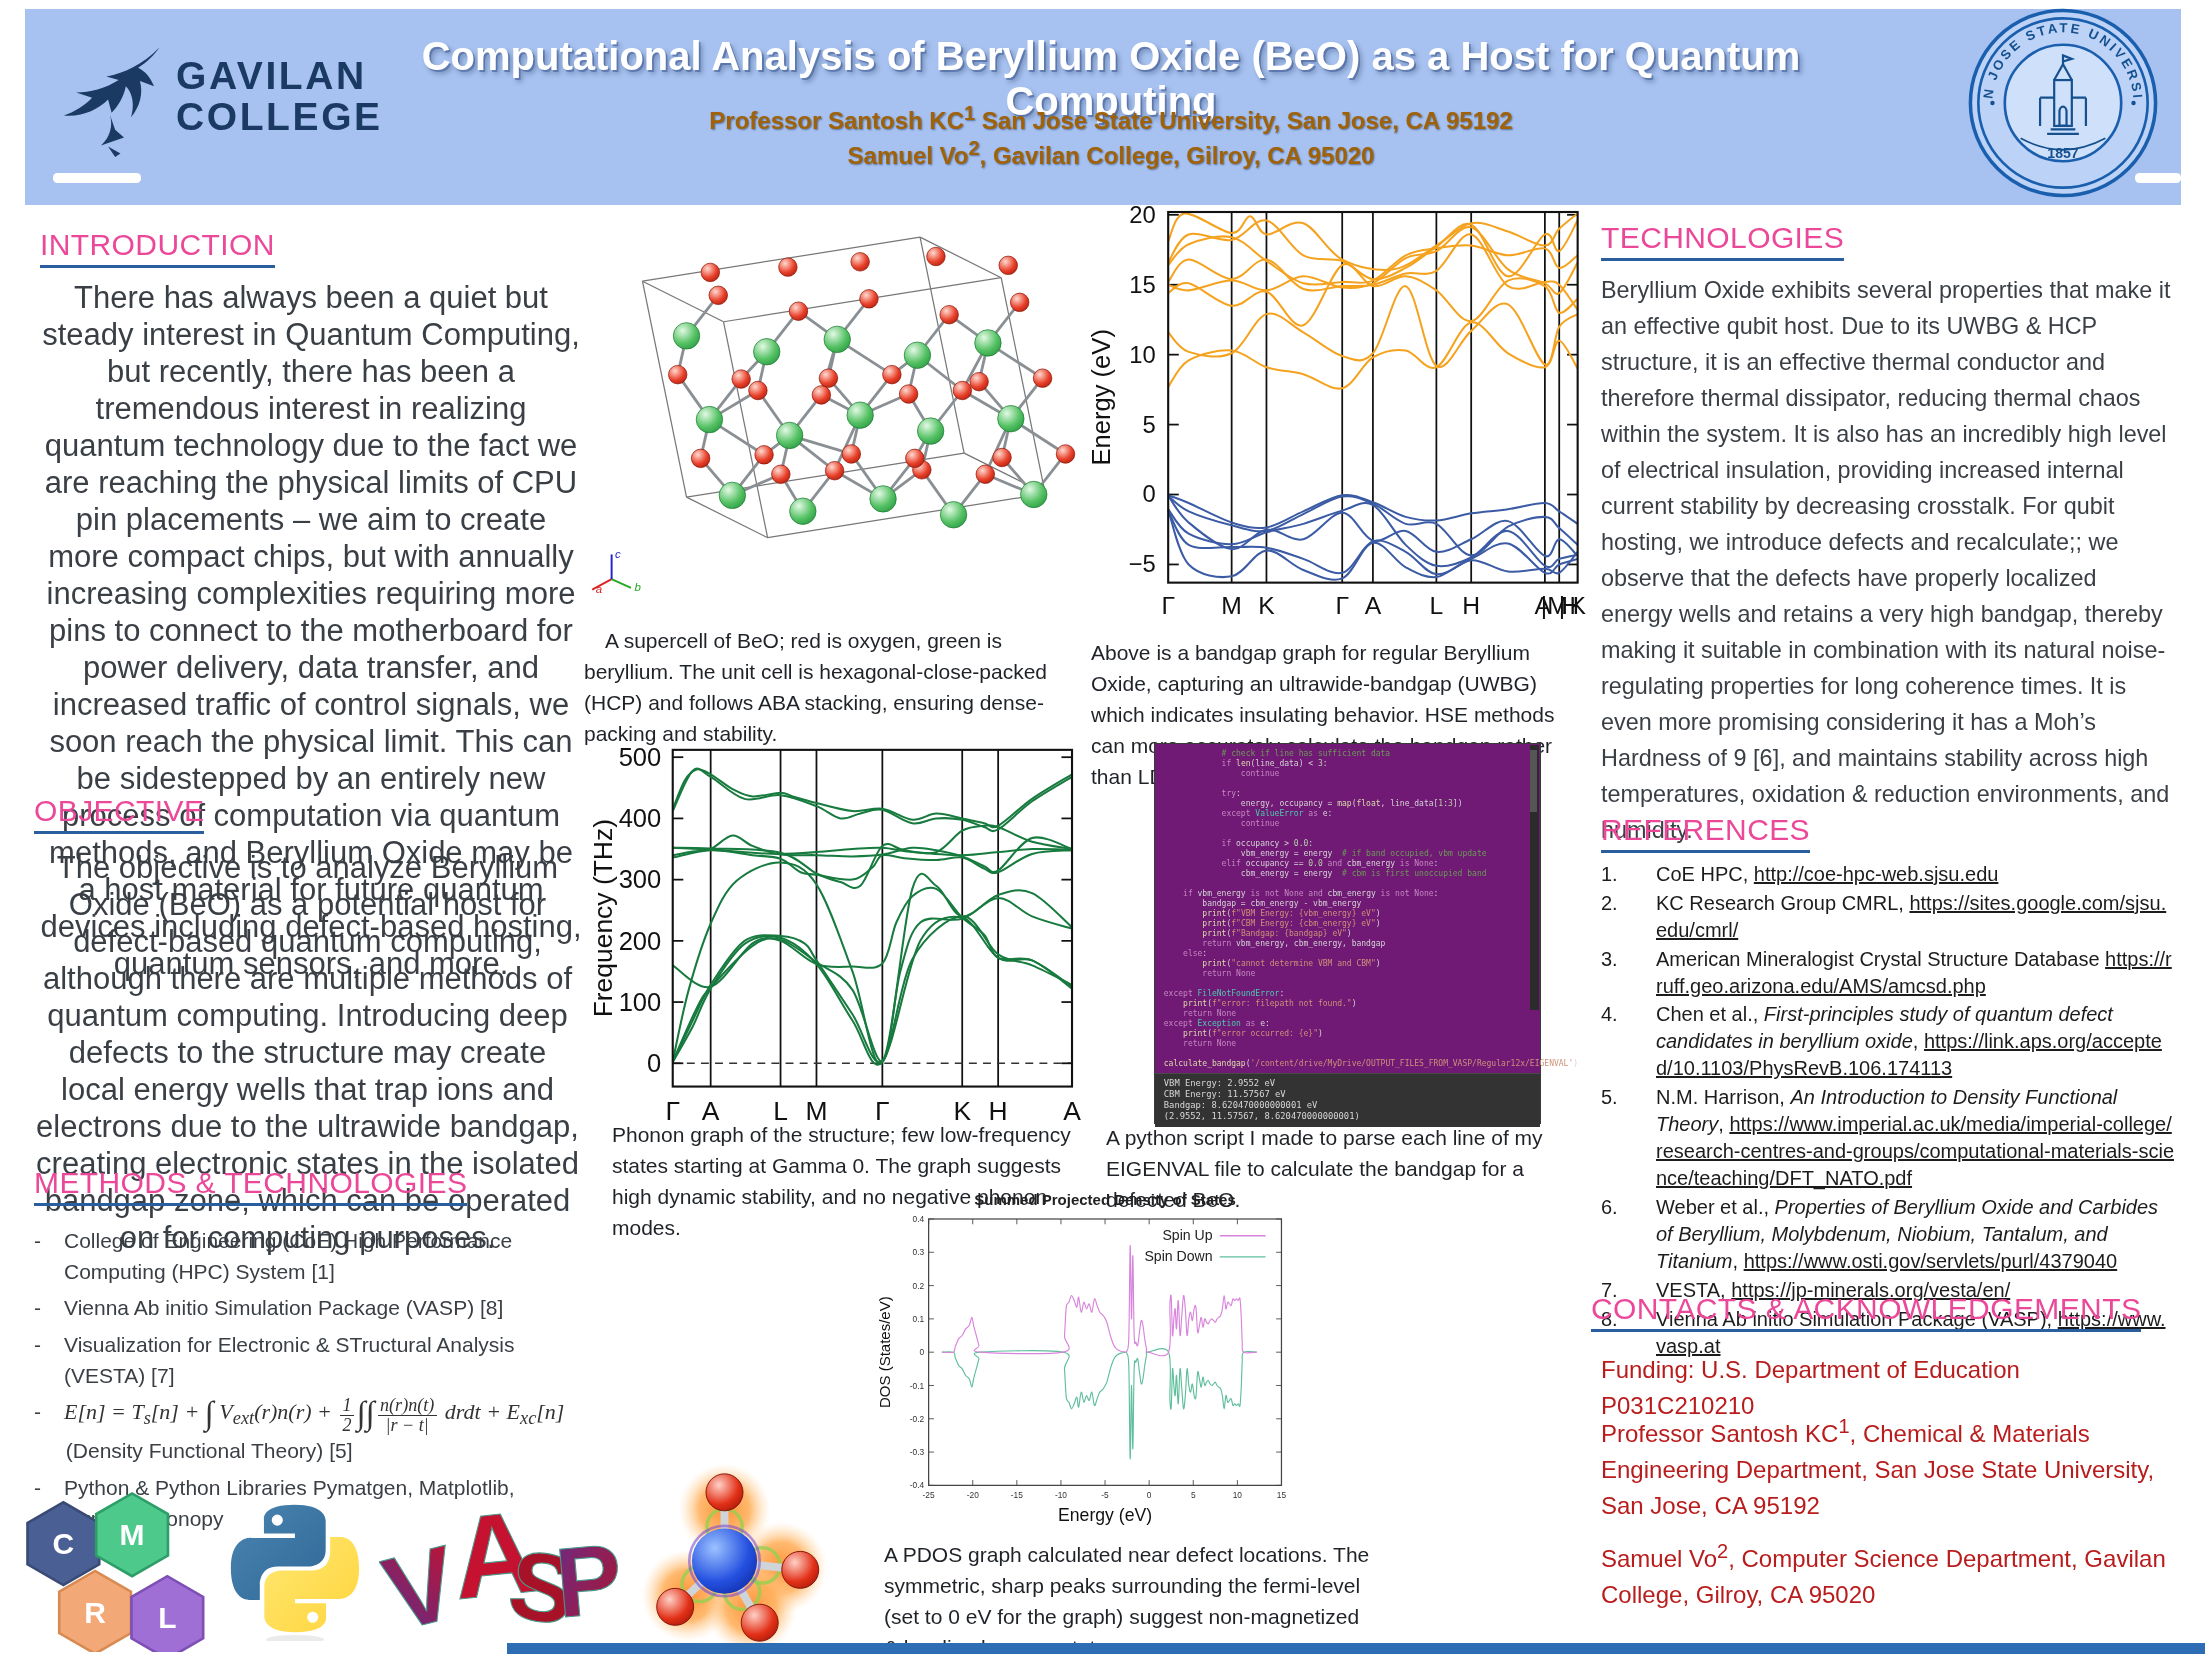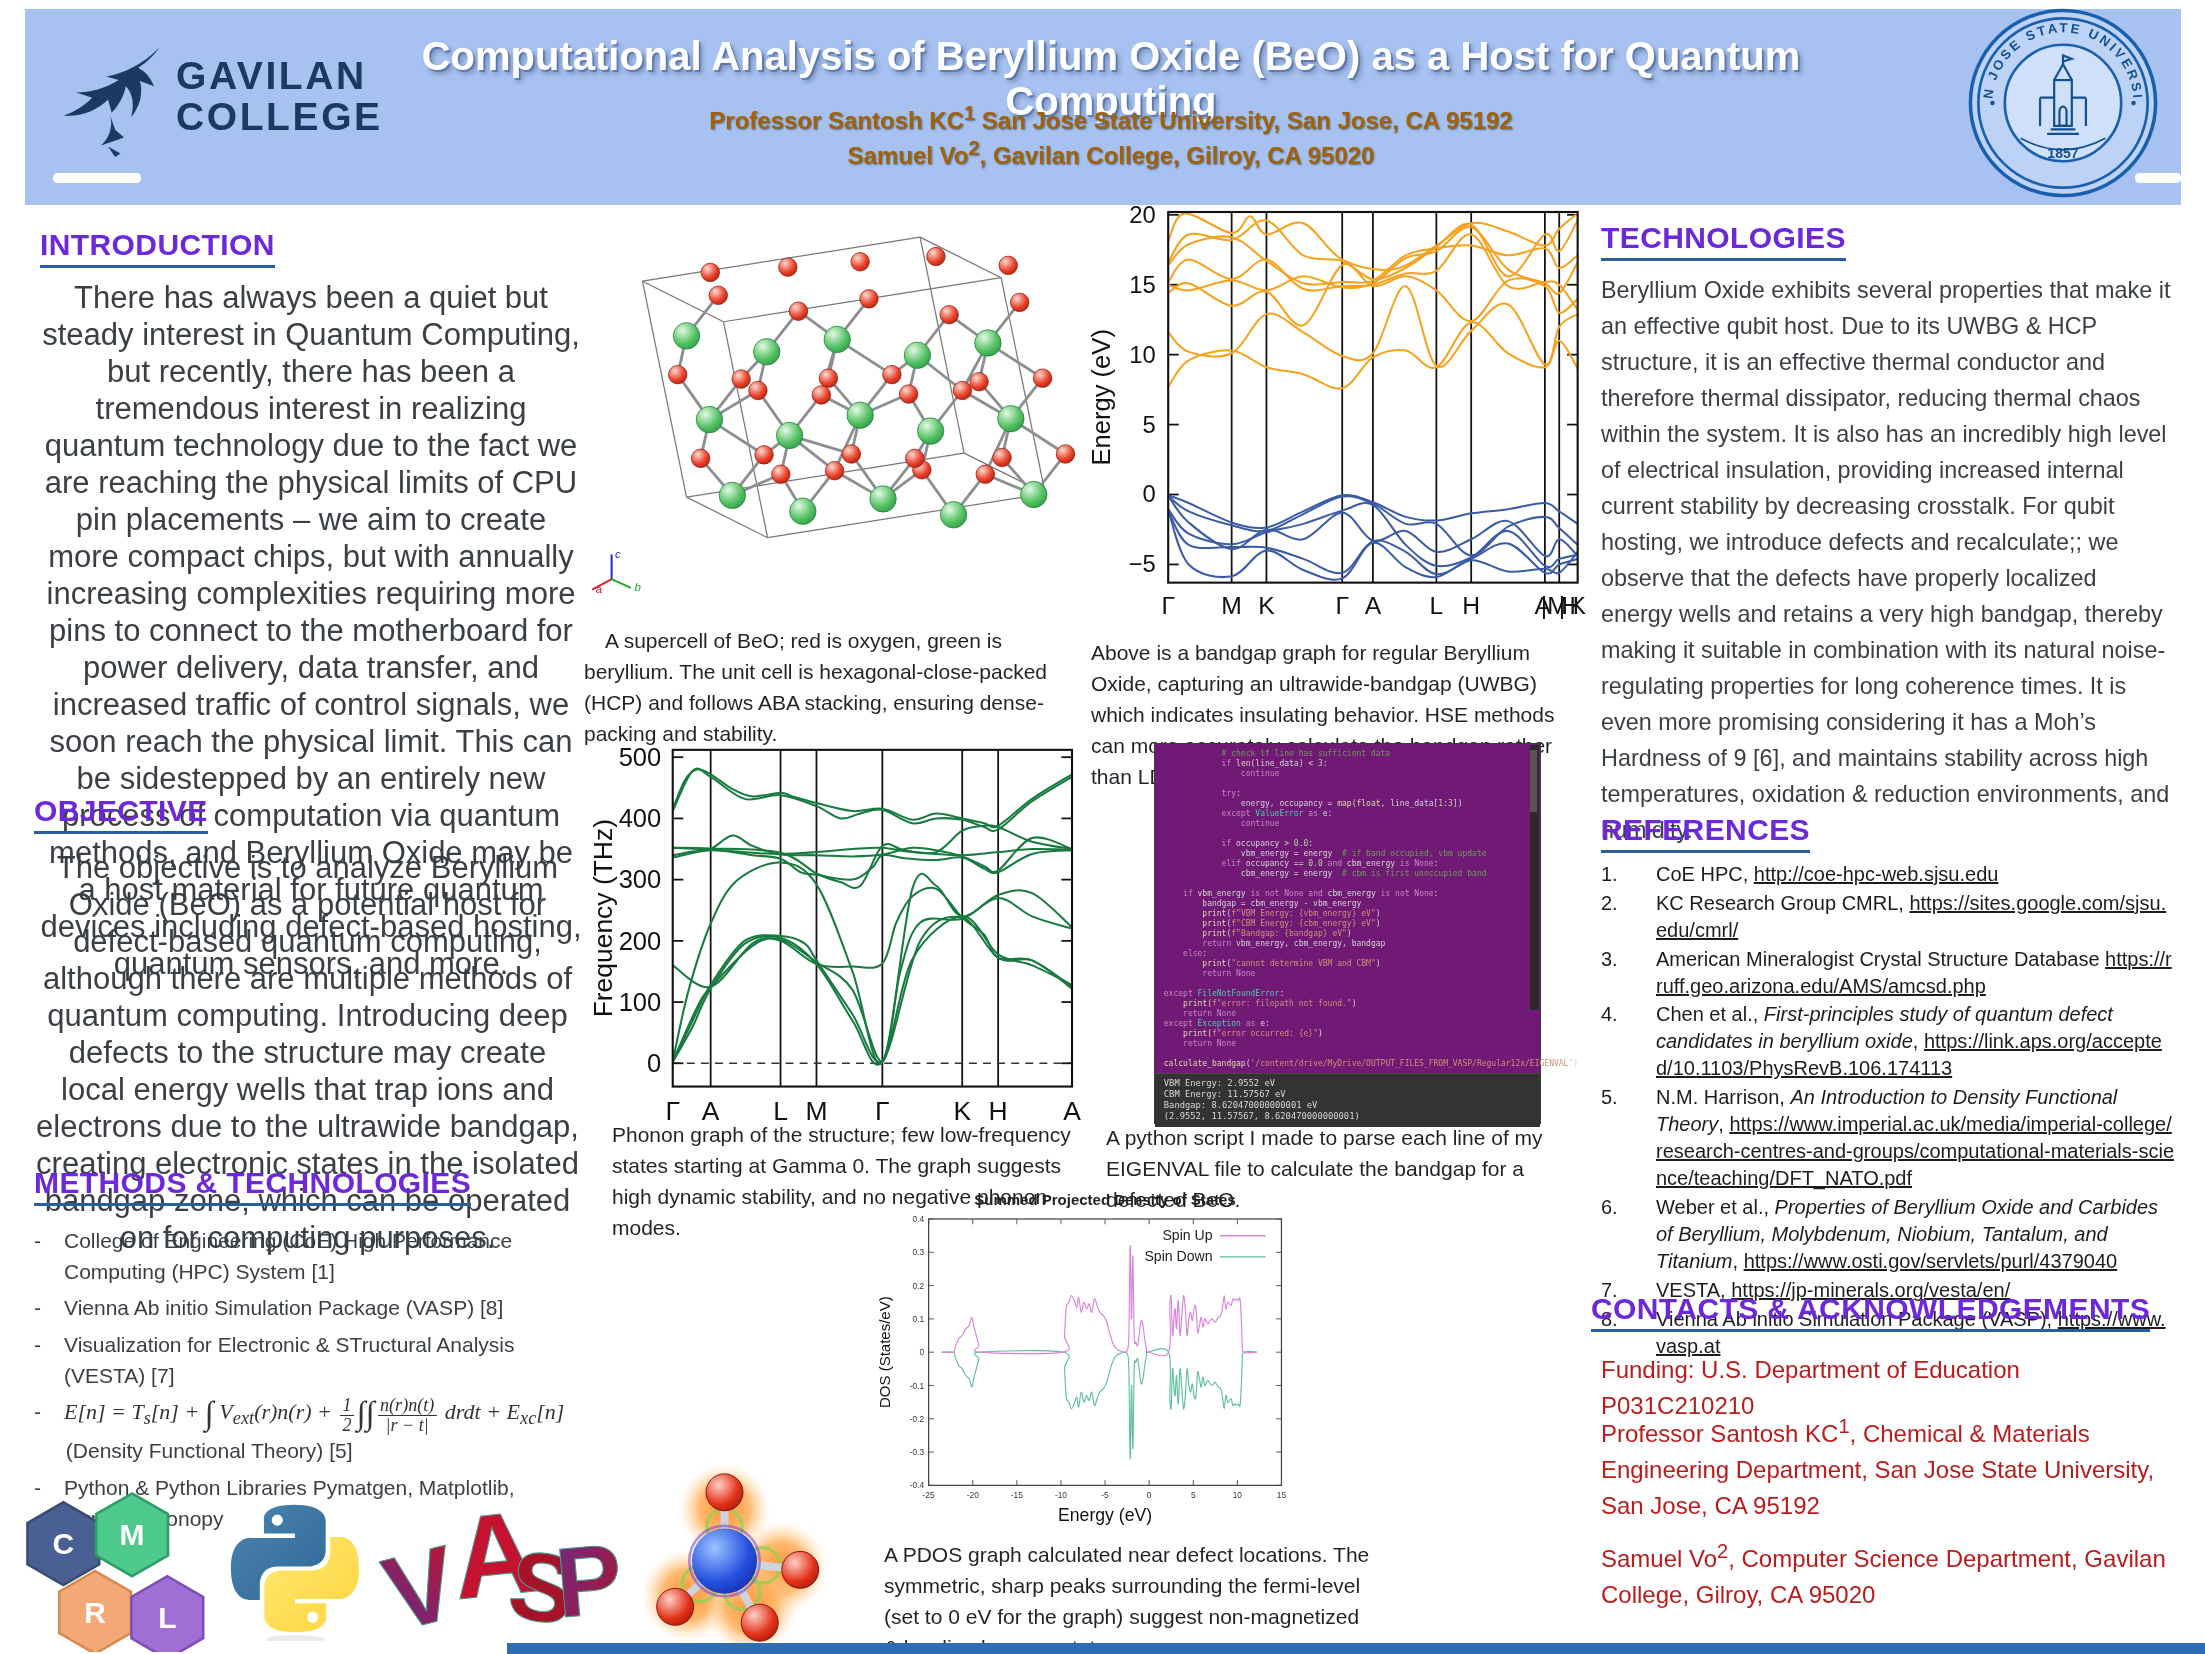--- a/index.html
+++ b/index.html
@@ -8,21 +8,21 @@
   .abs{position:absolute;}
   
   .header{left:25px;top:8.8px;width:2156px;height:196px;background:#a7c2f0;}
   .title{left:379px;top:34px;width:1464px;text-align:center;color:#ffffff;font-size:40px;font-weight:700;
          text-shadow:1.8px 1.8px 0 rgba(60,90,150,.55), 3.5px 3.5px 5.3px rgba(30,50,90,.35);}
   .authors{left:379px;width:1464px;text-align:center;color:#a16207;font-size:24px;font-weight:700;
            text-shadow:0.9px 0.9px 1.8px rgba(40,60,100,.6);}
   .gav-text{color:#1b3a63;font-size:39px;font-weight:600;letter-spacing:2.6px;line-height:41px;}
   .white-dash{background:#ffffff;border-radius:4.4px;height:9.7px;}
   
-  .sec-head{display:inline-block;color:#6d28d9;font-size:30px;font-weight:700;letter-spacing:0.4px;
+  .sec-head{display:inline-block;color:#ec4899;font-size:30px;font-weight:400;letter-spacing:0.4px;
             border-bottom:3.5px solid #2a5f9f;padding-bottom:2.6px;}
   .body-text{font-size:31px;line-height:37px;color:#3a3f45;text-align:center;}
   .body-text2{font-size:23.4px;line-height:36px;color:#3a3f45;}
   .caption{font-size:21px;line-height:31px;color:#1f2328;}
   .bullets{font-size:21px;line-height:31px;color:#3a3f45;}
   .bullet-row{display:flex;margin-bottom:5.3px;}
   .bullet-dash{width:30px;flex:none;}
   .formula{font-family:"Liberation Serif",serif;font-style:italic;font-size:22px;color:#333;}
   .formula .frac{display:inline-block;text-align:center;vertical-align:-12.4px;margin:0 2.6px;font-size:0.82em;line-height:1.05;}
   .formula .frac .fn{display:block;border-bottom:1.4px solid #333;padding:0 2.6px;}

